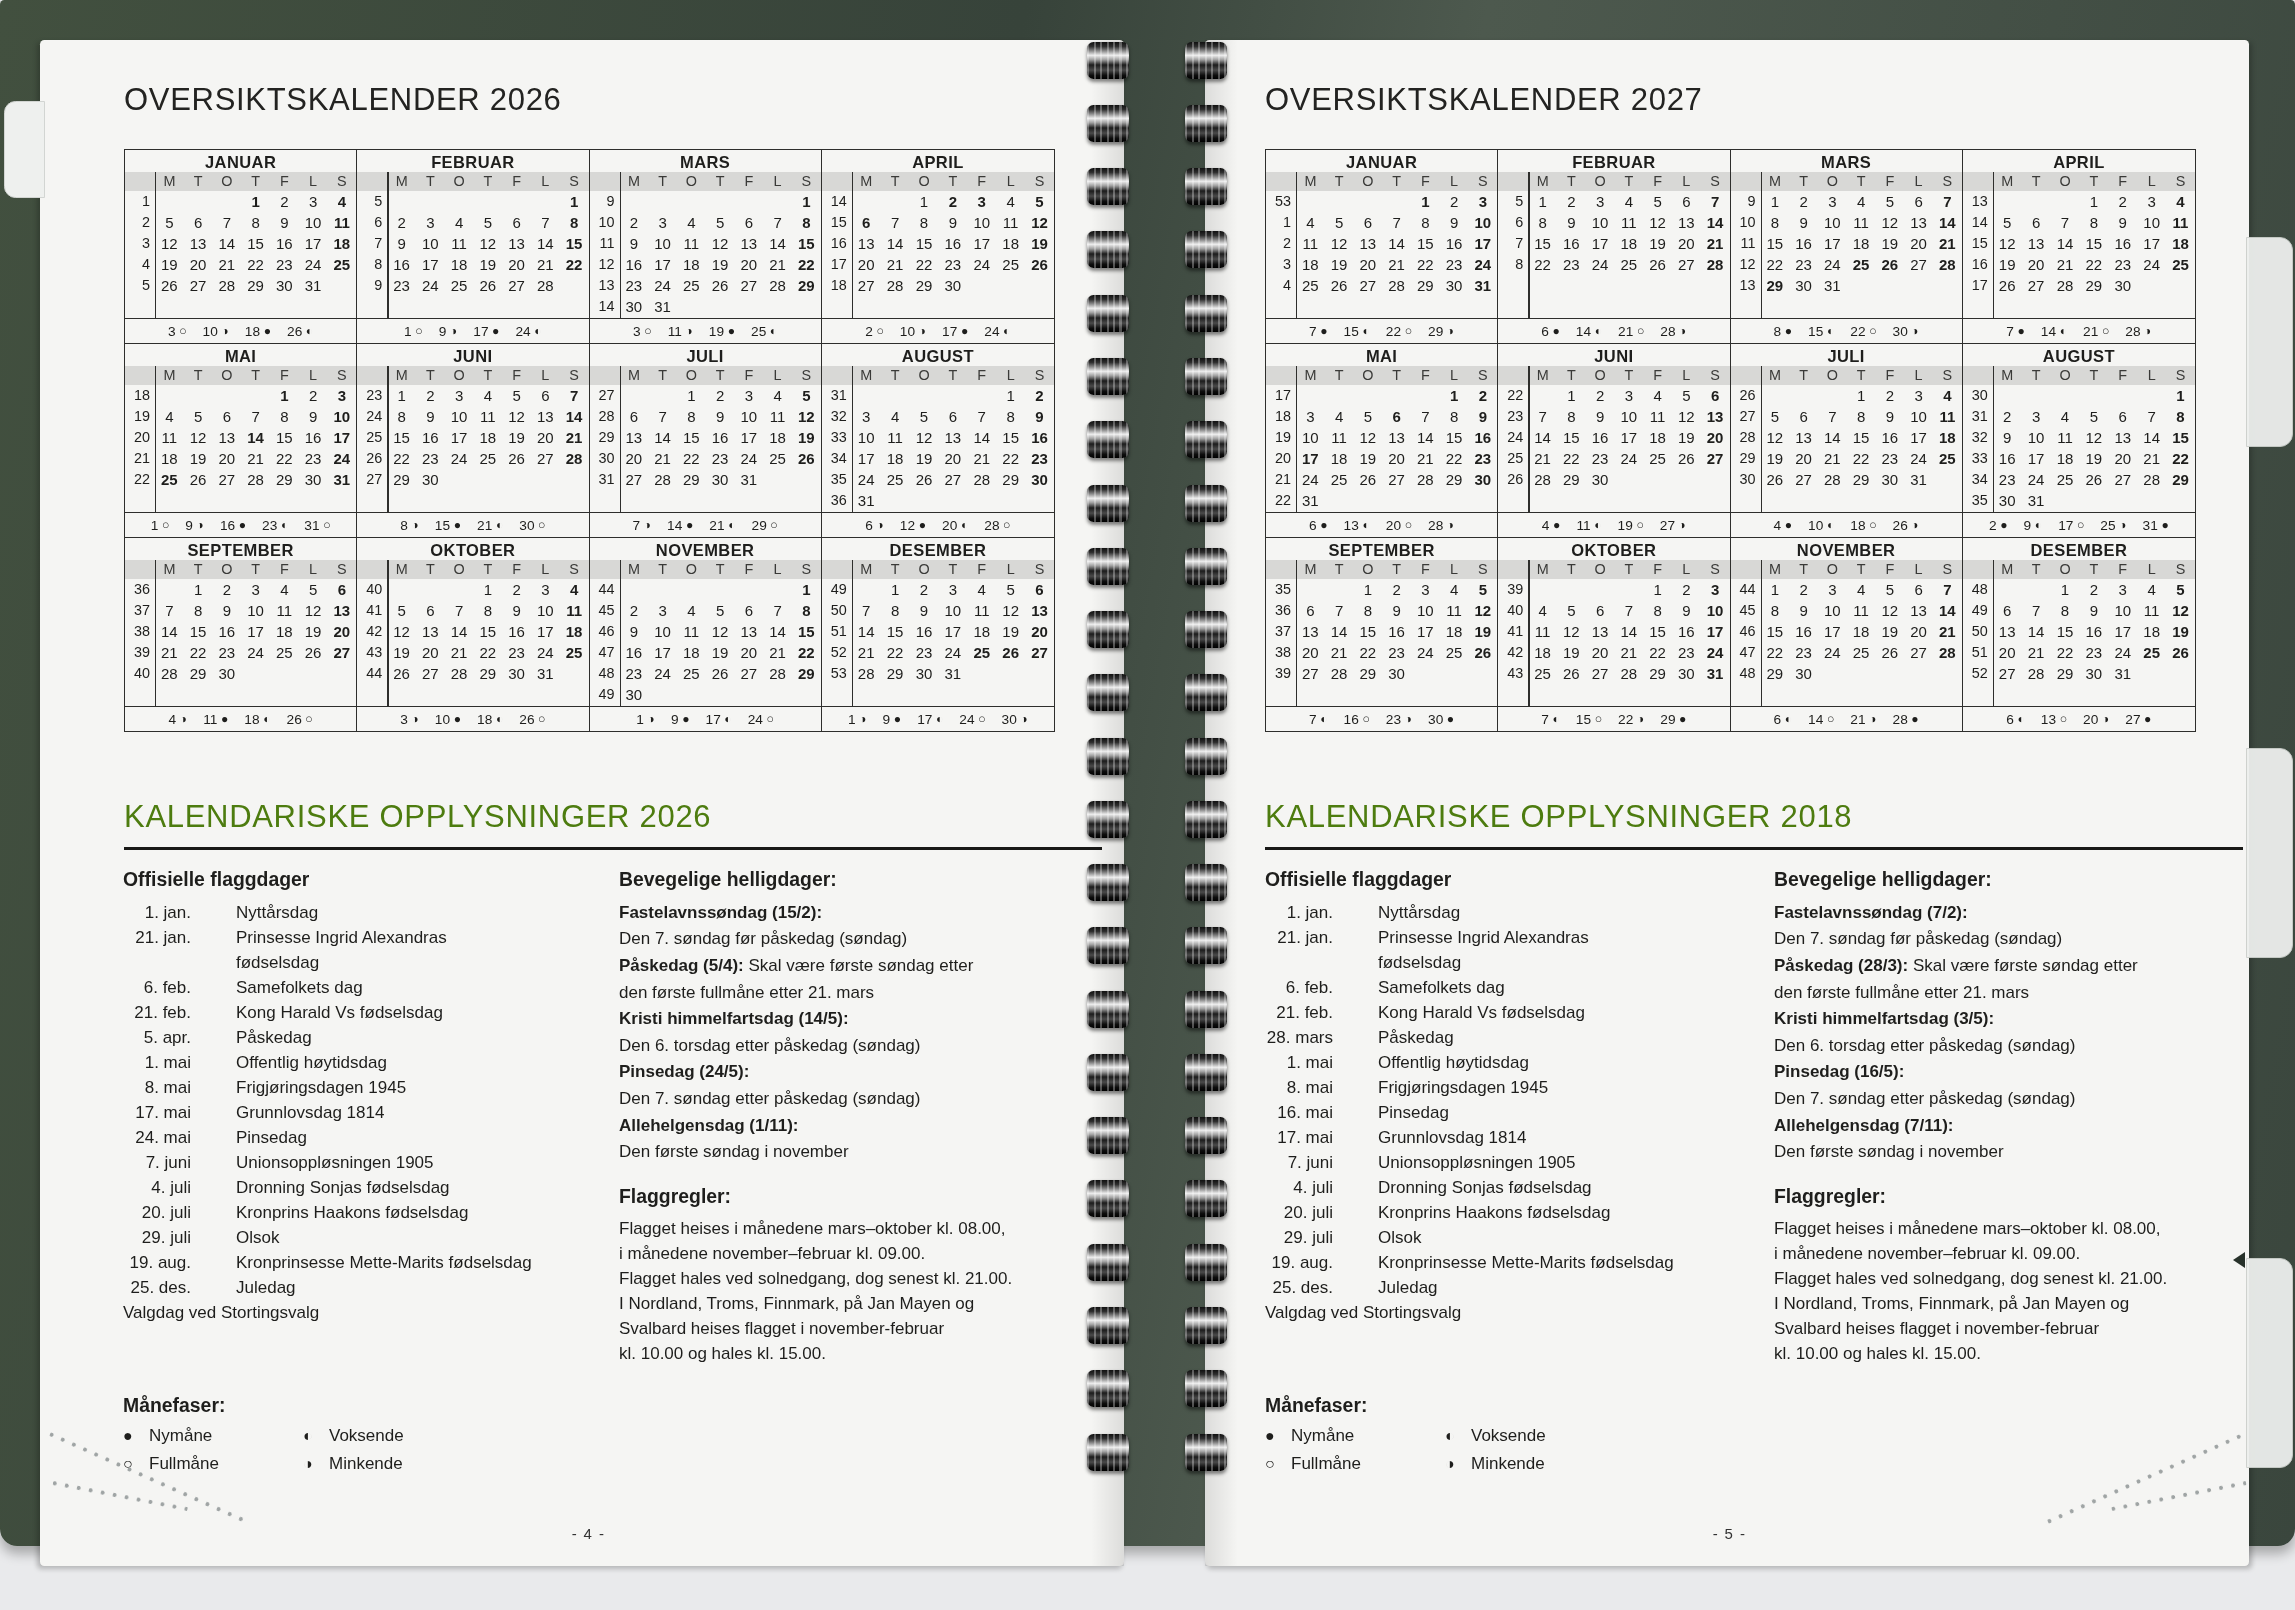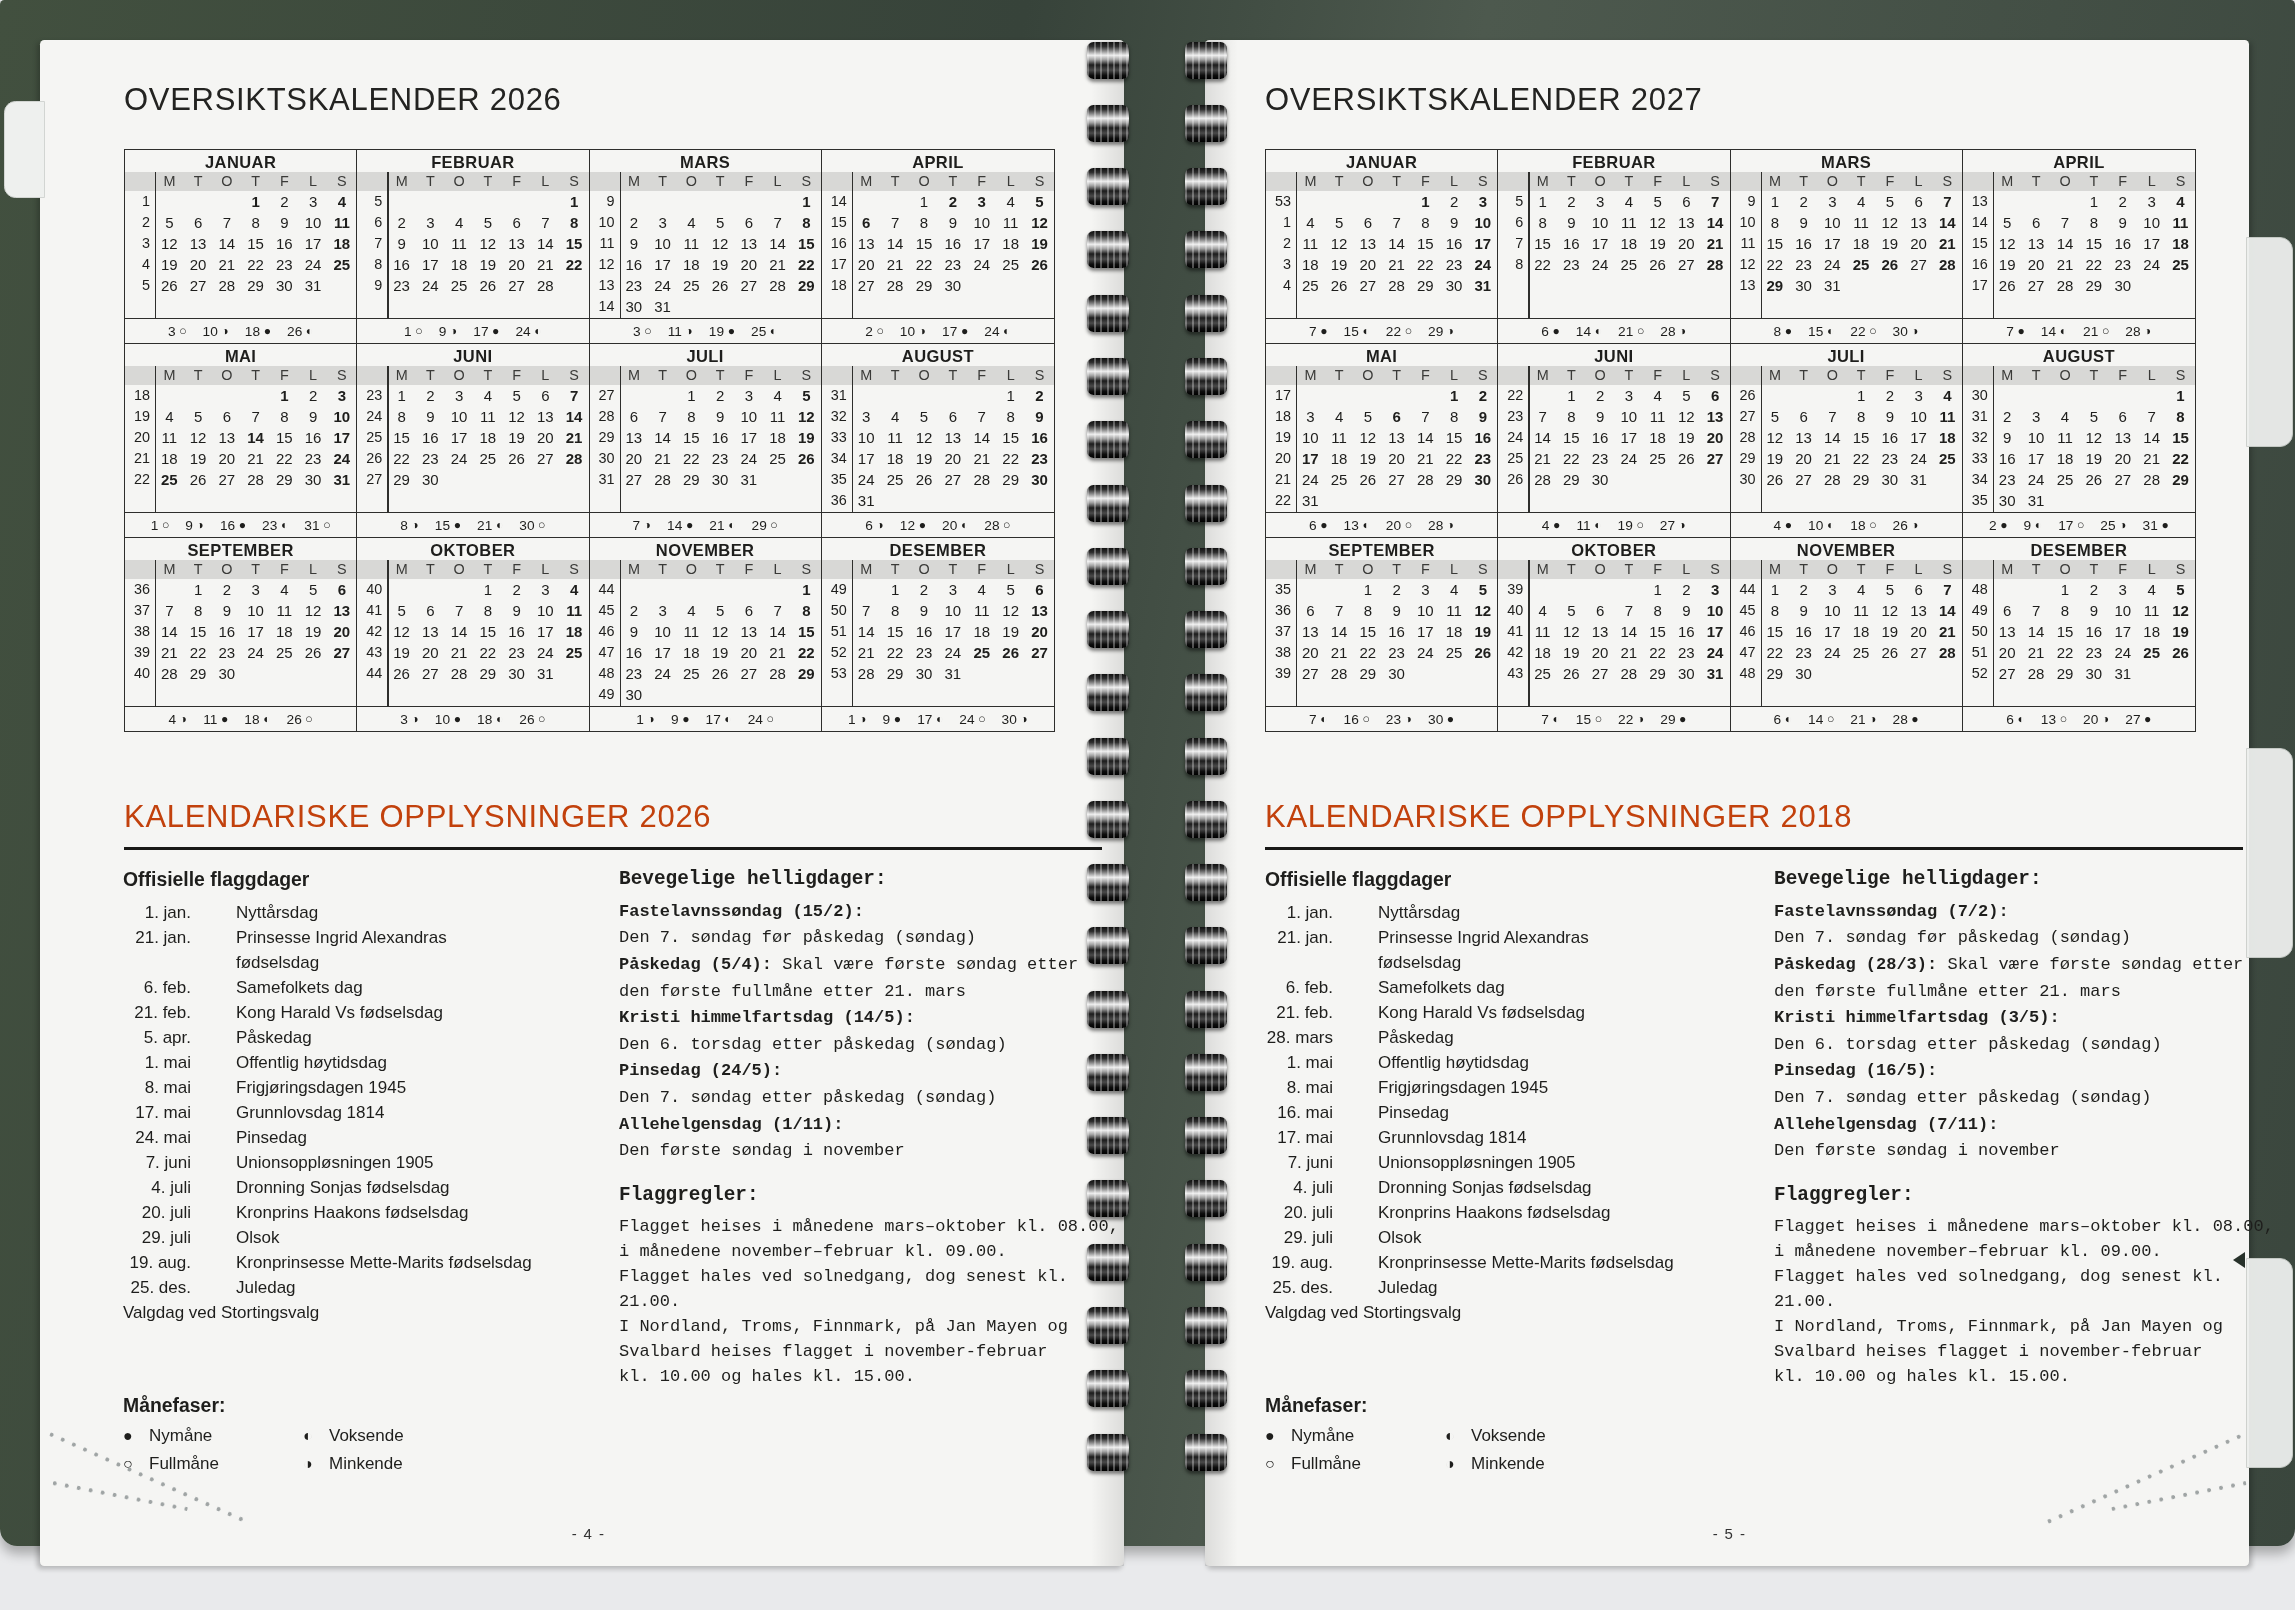--- a/index.html
+++ b/index.html
@@ -37,21 +37,21 @@
     box-shadow:0 2.2px 3.6px rgba(0,0,0,.45);}
   .ring::after{content:"";position:absolute;inset:0;border-radius:6.5px;
     background:repeating-linear-gradient(90deg,rgba(255,255,255,.30) 0 2.2px,rgba(0,0,0,0) 2.2px 6.5px);}
 
   
   .dotline{position:absolute;height:3.6px;background-image:radial-gradient(circle at 1.8px 1.8px,#9fa4a4 1.7px,transparent 2.1px);
     background-size:12.2px 3.6px;background-repeat:repeat-x;}
 
   
   .cal-title{position:absolute;top:42px;font-size:31px;letter-spacing:0.7px;color:#232321;white-space:nowrap;}
-  .info-title{position:absolute;top:759px;font-size:31px;letter-spacing:0.7px;color:#c2410c;white-space:nowrap;}
+  .info-title{position:absolute;top:759px;font-size:31px;letter-spacing:0.7px;color:#4d7c0f;white-space:nowrap;}
   .rule{position:absolute;top:807px;height:2.9px;background:#191917;}
   .page .cal-title,.page .info-title,.page .rule,.page .months{left:84px;}
   .page-right .cal-title,.page-right .info-title,.page-right .rule,.page-right .months{left:60px;}
   .rule{width:978px;}
 
   
   .months{position:absolute;top:109px;width:929px;display:grid;grid-template-columns:repeat(4,1fr);
     border:1.4px solid var(--line);background:var(--page);}
   .mcell{border-right:1.4px solid var(--line);border-bottom:1.4px solid var(--line);display:flex;flex-direction:column;}
   .mcell:nth-child(4n){border-right:0;}
@@ -67,21 +67,21 @@
   .wn{text-align:right;padding-right:5px;font-size:14.4px;}
   .day{text-align:center;}
   .sun,.hb{font-weight:bold;}
   .mmoon{height:24px;display:flex;justify-content:center;align-items:center;gap:16px;font-size:13.7px;}
   .mpair{white-space:nowrap;}
   .msym{font-size:12.2px;margin-left:3.6px;position:relative;top:-0.7px;}
 
   
   .col-flags{position:absolute;left:83px;top:828px;width:460px;font-size:17px;}
   .page-right .col-flags{left:60px;}
-  .col-move{position:absolute;left:579px;top:828px;width:503px;font-size:17px;font-family:Liberation Mono, monospace;}
+  .col-move{position:absolute;left:579px;top:828px;width:503px;font-size:17px;}
   .page-right .col-move{left:569px;}
   .col-flags h3,.col-move h3{font-size:19.4px;margin:0 0 8.6px;}
   .frow{display:grid;grid-template-columns:68px 1fr;column-gap:45px;line-height:25px;}
   .fdate{text-align:right;white-space:nowrap;}
   .flag-footer{line-height:25px;}
   .holiday-list{line-height:26.6px;}
   .rules-title{margin-top:18.7px !important;}
   .rules-list{line-height:25px;}
   .moon-sec{position:absolute;left:83px;top:1354px;font-size:17px;}
   .page-right .moon-sec{left:60px;}

